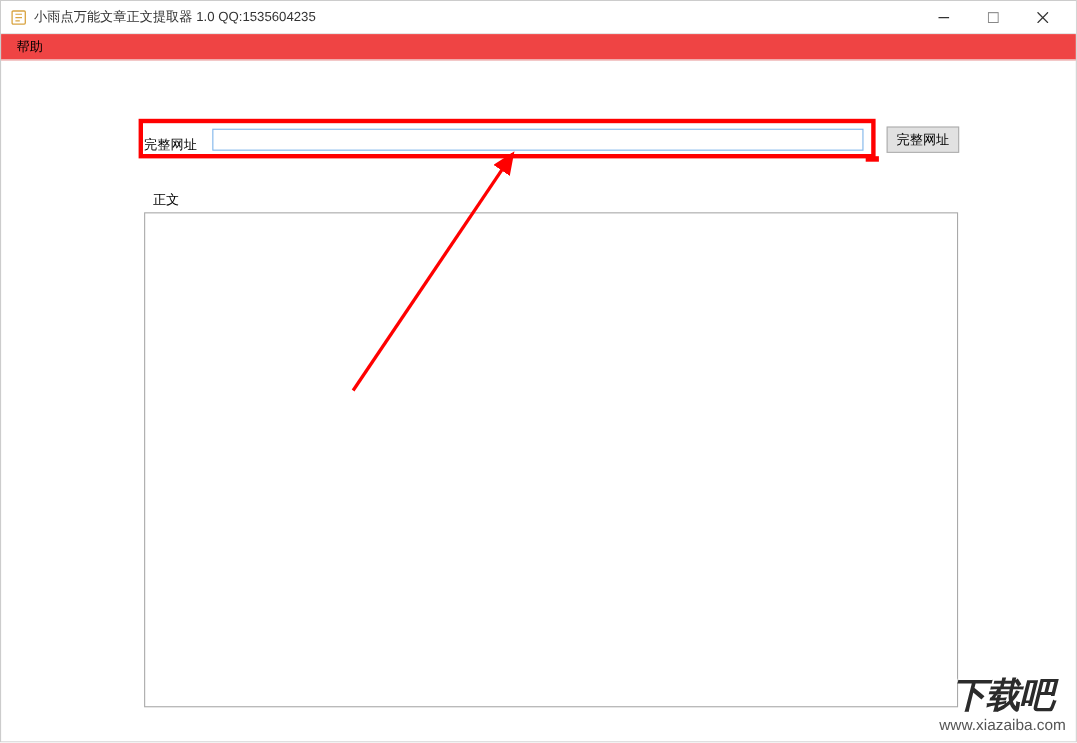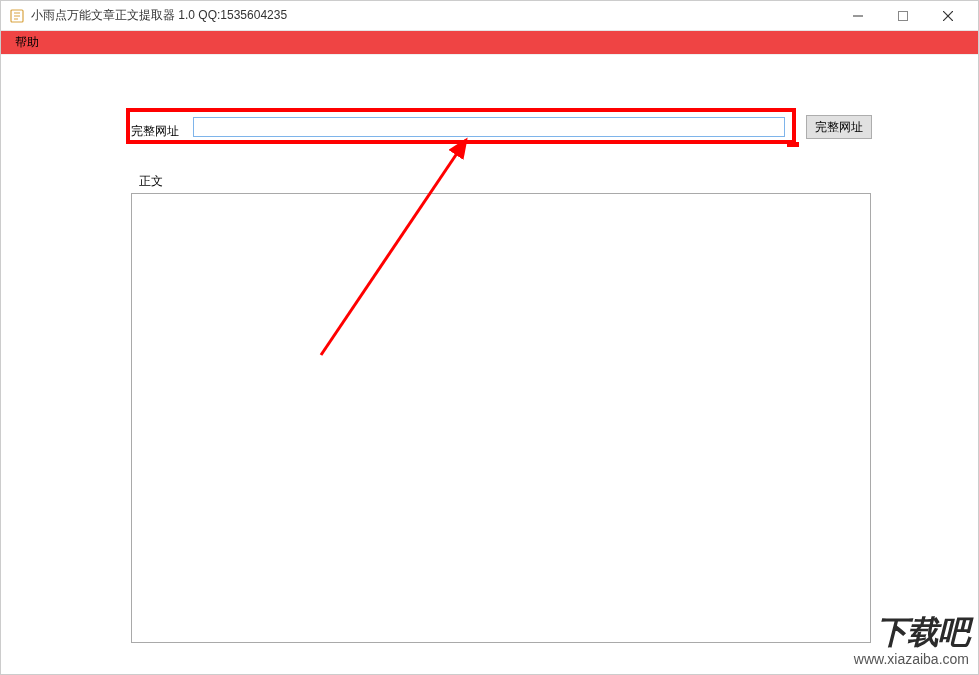--- a/index.html
+++ b/index.html
@@ -158,21 +158,21 @@
       height: 240px;
       pointer-events: none;
       z-index: 11;
     }
     .watermark {
       position: absolute;
       right: 10px;
       bottom: 8px;
       z-index: 20;
       pointer-events: none;
-      text-align: right;
+      text-align: center;
     }
     .watermark-main {
       font-size: 32px;
       font-weight: bold;
       color: #2b2b2b;
       font-style: italic;
       text-shadow: 1px 1px 2px rgba(255,255,255,0.8), -1px -1px 1px rgba(255,255,255,0.6);
       letter-spacing: -1px;
     }
     .watermark-sub {

